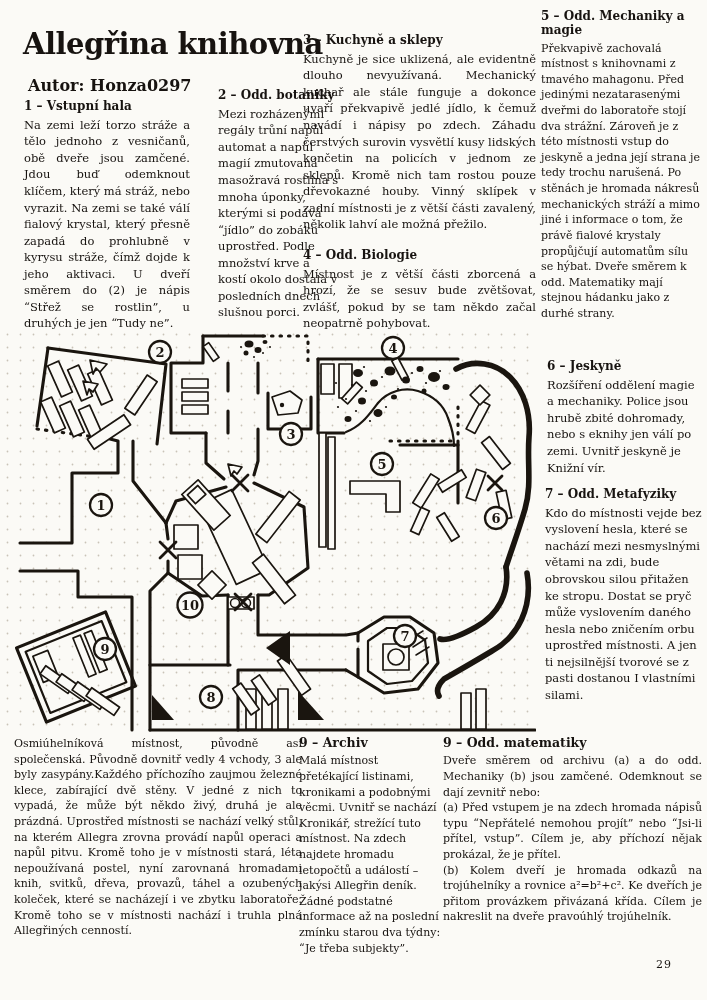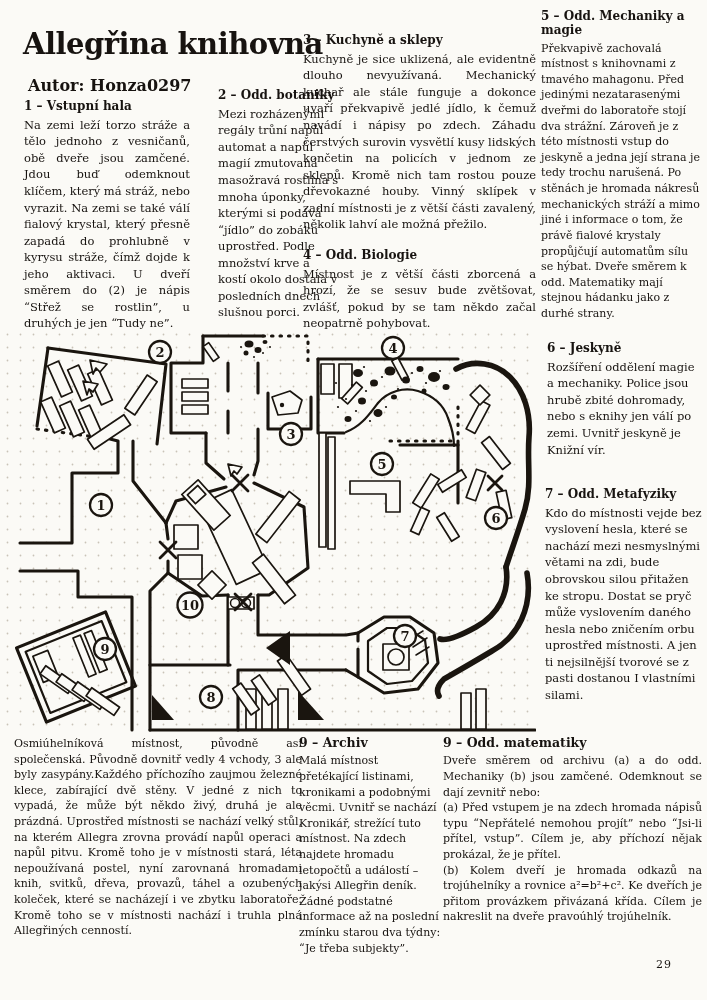--- a/index.html
+++ b/index.html
@@ -60,21 +60,21 @@
     <p class="heading">4 – Odd. Biologie</p>
     <p class="body">Místnost je z větší části zborcená a hrozí, že se sesuv bude zvětšovat, zvlášť, pokud by se tam někdo začal neopatrně pohybovat.</p>
   </div>
 </div>
 
 <div class="abs" style="left:541px; top:10px; width:161px; height:730px;">
   <div class="abs sec" style="left:0; top:0; width:161px;">
     <p class="heading">5 – Odd. Mechaniky a magie</p>
     <p class="body" style="font-size:11px; line-height:1.42;">Překvapivě zachovalá místnost s knihovnami z tmavého mahagonu. Před jedinými nezatarasenými dveřmi do laboratoře stojí dva strážní. Zároveň je z této místnosti vstup do jeskyně a jedna její strana je tedy trochu narušená. Po stěnách je hromada nákresů mechanických stráží a mimo jiné i informace o tom, že právě fialové krystaly propůjčují automatům sílu se hýbat. Dveře směrem k odd. Matematiky mají stejnou hádanku jako z durhé strany.</p>
   </div>
-  <div class="abs sec" style="left:6px; top:332px; width:155px;">
+  <div class="abs sec" style="left:6px; top:350px; width:155px;">
     <p class="heading">6 – Jeskyně</p>
     <p class="body">Rozšíření oddělení magie a mechaniky. Police jsou hrubě zbité dohromady, nebo s eknihy jen válí po zemi. Uvnitř jeskyně je Knižní vír.</p>
   </div>
   <div class="abs sec" style="left:4px; top:478px; width:157px;">
     <p class="heading">7 – Odd. Metafyziky</p>
     <p class="body">Kdo do místnosti vejde bez vyslovení hesla, které se nachází mezi nesmyslnými větami na zdi, bude obrovskou silou přitažen ke stropu. Dostat se pryč může vyslovením daného hesla nebo zničením orbu uprostřed místnosti. A jen ti nejsilnější tvorové se z pasti dostanou I vlastními silami.</p>
   </div>
 </div>
 
 <svg class="abs" style="left:6px; top:333px;" width="530" height="400" viewBox="0 0 530 400">

